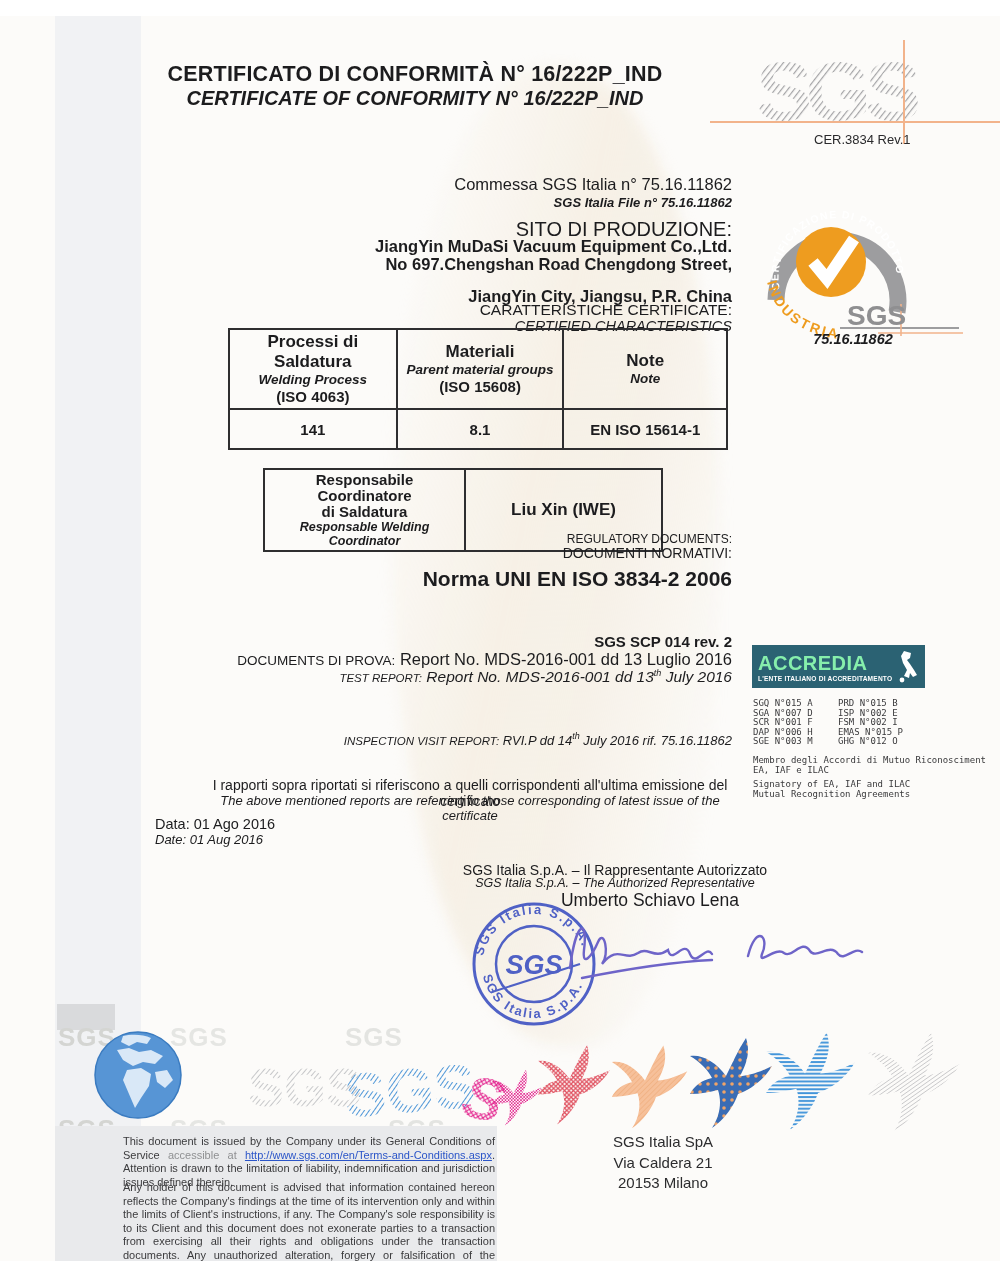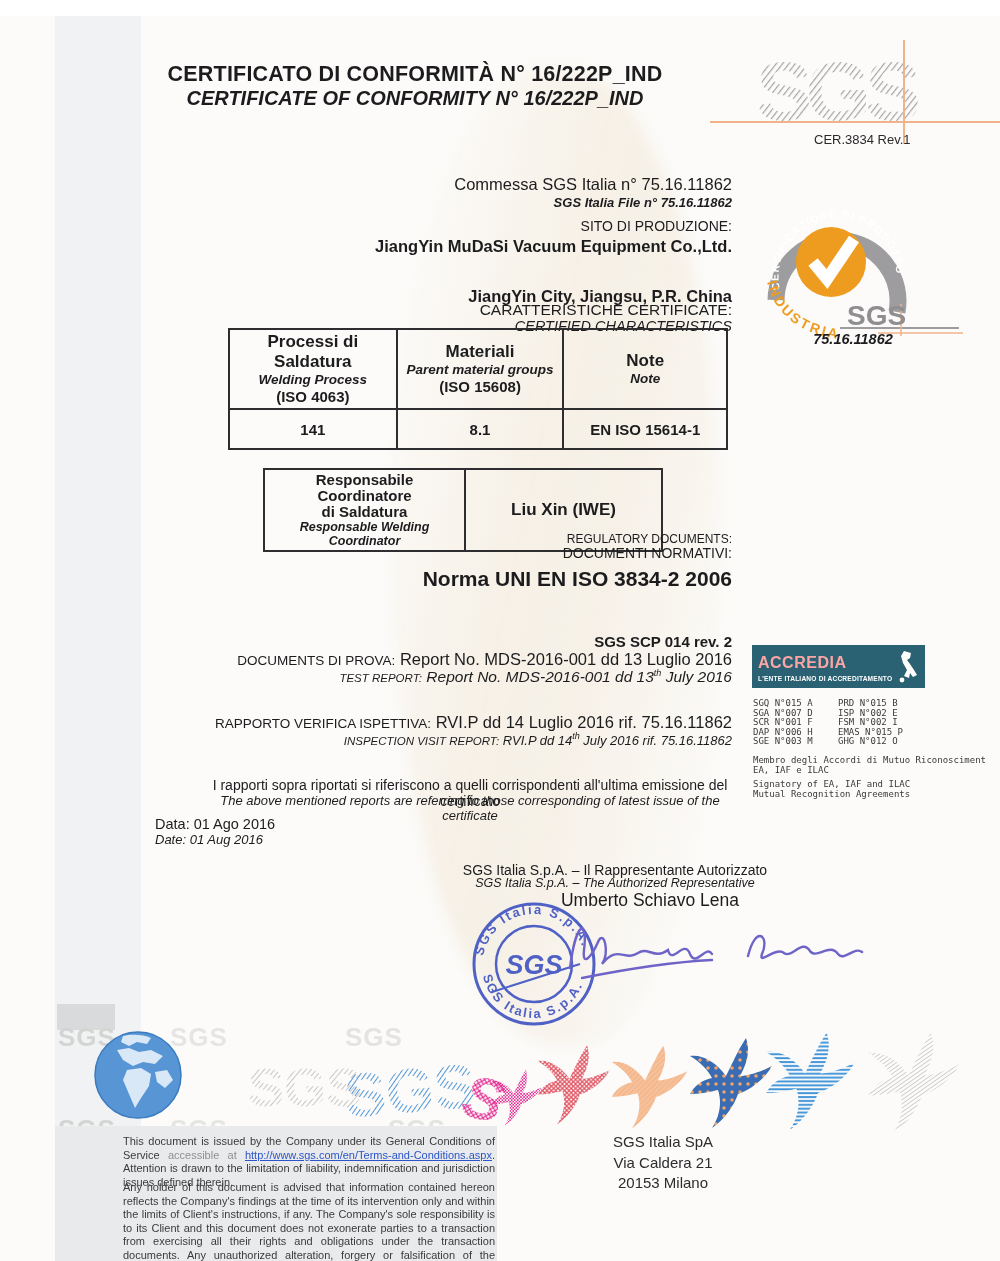--- a/index.html
+++ b/index.html
@@ -21,21 +21,21 @@
   .lbl-xs{font-size:11.5px;} .val-md{font-size:15.5px;}
   .sup{font-size:9px;vertical-align:super;}
   table.chartab{border-collapse:collapse;}
   table.chartab td,table.chartab th{border:2px solid #2e2e30;padding:2px 4px;text-align:center;vertical-align:middle;}
   .th-t{font-size:17px;font-weight:bold;line-height:20px;}
   .th-s{font-size:13.5px;font-weight:bold;font-style:italic;line-height:16px;}
   .th-iso{font-size:15px;font-weight:bold;line-height:18px;}
   .td-v{font-size:15px;font-weight:bold;}
   .accredia-banner{position:absolute;left:752px;top:629px;width:173px;height:43px;background:#2b6273;
                    display:flex;align-items:center;justify-content:space-between;padding:0 6px;box-sizing:border-box;}
-  .acc-name{color:#fca5a5;font-weight:bold;font-size:16px;letter-spacing:.5px;line-height:24px;}
+  .acc-name{color:#86efac;font-weight:bold;font-size:20px;letter-spacing:.5px;line-height:24px;}
   .acc-tag{color:#fff;font-size:6.6px;font-weight:bold;letter-spacing:.2px;}
   .mono{font-family:"DejaVu Sans Mono",monospace;font-size:9px;line-height:9.6px;color:#3a3a3c;white-space:pre;}
   .ghost{position:absolute;font-weight:bold;font-size:26px;color:#d4d5d2;letter-spacing:1px;}
   .legal-panel{position:absolute;left:55px;top:1110px;width:442px;height:145px;background:#e9eaec;}
   .legal{position:absolute;left:123px;width:372px;font-size:11px;line-height:13.6px;color:#3b3b3d;text-align:justify;}
   .legal a{color:#2b55c8;}
   .legal .muted{color:#8f9092;}
   .addr{font-size:15px;line-height:20.5px;color:#2c2c2e;}
 </style>
 </head>
@@ -58,22 +58,23 @@
     </defs>
     <text x="8" y="78" font-size="84" font-weight="bold" font-family="Liberation Sans, sans-serif" fill="url(#fpGray)" textLength="165">SGS</text>
   </svg>
   <div class="orange-line" style="left:710px;top:105px;width:290px;height:2px;"></div>
   <div class="orange-line" style="left:903px;top:24px;width:2px;height:104px;"></div>
   <div class="abs cer-ref" style="left:814px;top:116px;">CER.3834 Rev.1</div>
 
   <div class="rt" style="top:159px;font-size:16.5px;">Commessa SGS Italia n° 75.16.11862</div>
   <div class="rt b i" style="top:179px;font-size:13px;">SGS Italia File n° 75.16.11862</div>
 
-  <div class="rt" style="top:202px;font-size:14px;">SITO DI PRODUZIONE:</div>
+  <div class="rt" style="top:202px;font-size:20px;">SITO DI PRODUZIONE:</div>
   <div class="rt b" style="top:221px;font-size:16.5px;">JiangYin MuDaSi Vacuum Equipment Co.,Ltd.</div>
+  <div class="rt b" style="top:239px;font-size:16.5px;">No 697.Chengshan Road Chengdong Street,</div>
   <div class="rt b" style="top:271px;font-size:16.5px;">JiangYin City, Jiangsu, P.R. China</div>
 
   <svg class="abs" style="left:763px;top:168px;" width="205" height="160" viewBox="0 0 205 160">
     <defs>
       <path id="archTextPath" d="M18,110 A59,59 0 1 1 128,118"></path>
       <path id="industrialPath" d="M4,98 C12,132 38,150 76,155"></path>
     </defs>
     <path d="M13,116 A61,61 0 1 1 134,128" fill="none" stroke="#9d9d9f" stroke-width="17"></path>
     <text font-size="10.5" font-weight="bold" fill="#ffffff" letter-spacing="1.2">
       <textPath href="#archTextPath" startOffset="2%">CERTIFICAZIONE DI PRODOTTO</textPath>
@@ -138,23 +139,20 @@
   <div class="rt" style="top:516px;font-size:12px;">REGULATORY DOCUMENTS:</div>
   <div class="rt b" style="top:551px;font-size:21px;">Norma UNI EN ISO 3834-2 2006</div>
   <div class="rt b" style="top:617px;font-size:15px;">SGS SCP 014 rev. 2</div>
 
   <div class="rt" style="top:634px;">
     <span class="lbl-sm">DOCUMENTS DI PROVA:</span><span class="val-lg"> Report No. MDS-2016-001 dd 13 Luglio 2016</span>
   </div>
   <div class="rt i" style="top:652px;">
     <span class="lbl-xs">TEST REPORT:</span><span class="val-md"> Report No. MDS-2016-001 dd 13</span><span class="sup">th</span><span class="val-md"> July 2016</span>
   </div>
-  <div class="rt" style="top:697px;">
-    <span class="lbl-sm">RAPPORTO VERIFICA ISPETTIVA:</span><span class="val-lg"> RVI.P dd 14 Luglio 2016 rif. 75.16.11862</span>
-  </div>
   <div class="rt i" style="top:715px;">
     <span class="lbl-xs">INSPECTION VISIT REPORT:</span><span style="font-size:13px;"> RVI.P dd 14</span><span class="sup">th</span><span style="font-size:13px;"> July 2016 rif. 75.16.11862</span>
   </div>
 
   <div class="accredia-banner">
     <div>
       <div class="acc-name">ACCREDIA</div>
       <div class="acc-tag">L'ENTE ITALIANO DI ACCREDITAMENTO</div>
     </div>
     <svg width="22" height="34" viewBox="0 0 22 34">

